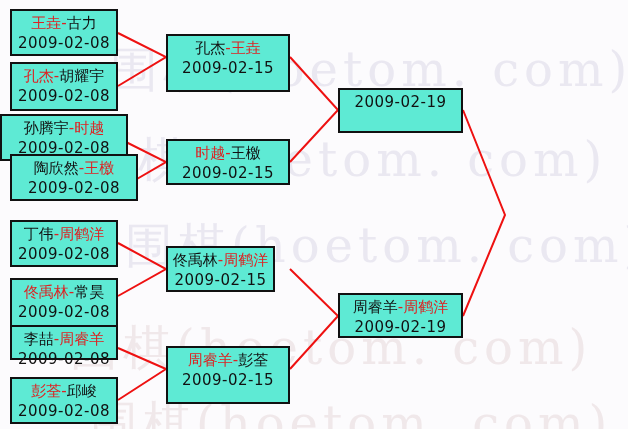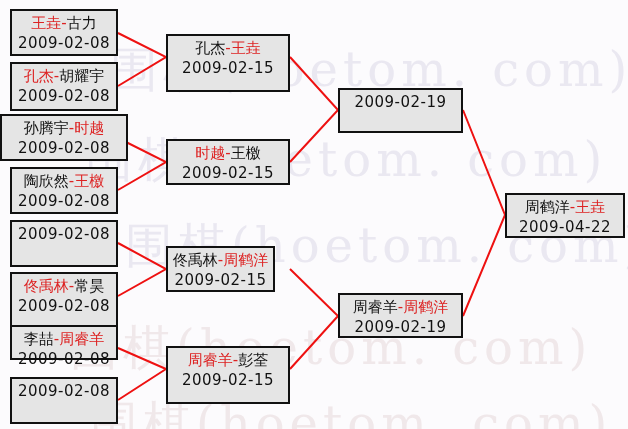--- a/index.html
+++ b/index.html
@@ -2,21 +2,21 @@
 <html><head>
 <meta charset="utf-8">
 <style>
   html,body{margin:0;padding:0;}
   body{font-family:"DejaVu Sans","Liberation Sans",sans-serif;background:#ffffff;}
   #stage{position:relative;width:628px;height:429px;overflow:hidden;background:#fcfbfd;}
   .wm{position:absolute;z-index:0;font-size:48px;letter-spacing:5px;white-space:nowrap;
       color:#eae8f1;font-family:"DejaVu Serif","Liberation Serif",serif;user-select:none;}
   .wm.pink{color:#f0e8ea;}
   #wires{position:absolute;left:0;top:0;z-index:1;}
-  .box{position:absolute;z-index:2;box-sizing:border-box;background:#e5e5e5;
+  .box{position:absolute;z-index:2;box-sizing:border-box;background:#5eead4;
        border:2px solid #111111;text-align:center;font-size:15px;line-height:20px;
        padding-top:2px;color:#111111;white-space:nowrap;}
   .names{height:20px;}
   .date{height:20px;letter-spacing:0.5px;}
   .win{color:#dd2222;}
   .dash{color:#dd2222;}
 </style>
 </head>
 <body>
 
@@ -43,36 +43,38 @@
     <div class="date">2009-02-08</div>
   </div>
   <div class="box" style="left:10px;top:62px;width:108px;height:49px">
     <div class="names"><span class="p-left win">孔杰</span><span class="dash">-</span><span class="p-right">胡耀宇</span></div>
     <div class="date">2009-02-08</div>
   </div>
   <div class="box" style="left:0;top:114px;width:128px;height:47px">
     <div class="names"><span class="p-left">孙腾宇</span><span class="dash">-</span><span class="p-right win">时越</span></div>
     <div class="date">2009-02-08</div>
   </div>
-  <div class="box" style="left:10px;top:167px;width:108px;height:47px">
+  <div class="box" style="left:10px;top:154px;width:128px;height:47px">
     <div class="names"><span class="p-left">陶欣然</span><span class="dash">-</span><span class="p-right win">王檄</span></div>
     <div class="date">2009-02-08</div>
   </div>
   <div class="box" style="left:10px;top:220px;width:108px;height:47px">
+    <div class="names"><span class="p-left">丁伟</span><span class="dash">-</span><span class="p-right win">周鹤洋</span></div>
     <div class="date">2009-02-08</div>
   </div>
-  <div class="box" style="left:10px;top:272px;width:108px;height:60px">
+  <div class="box" style="left:10px;top:278px;width:108px;height:60px">
     <div class="names"><span class="p-left win">佟禹林</span><span class="dash">-</span><span class="p-right">常昊</span></div>
     <div class="date">2009-02-08</div>
   </div>
   <div class="box" style="left:10px;top:325px;width:108px;height:35px">
     <div class="names"><span class="p-left">李喆</span><span class="dash">-</span><span class="p-right win">周睿羊</span></div>
     <div class="date">2009-02-08</div>
   </div>
   <div class="box" style="left:10px;top:377px;width:108px;height:47px">
+    <div class="names"><span class="p-left win">彭荃</span><span class="dash">-</span><span class="p-right">邱峻</span></div>
     <div class="date">2009-02-08</div>
   </div>
 
   <div class="box" style="left:166px;top:34px;width:124px;height:58px">
     <div class="names"><span class="p-left">孔杰</span><span class="dash">-</span><span class="p-right win">王垚</span></div>
     <div class="date">2009-02-15</div>
   </div>
   <div class="box" style="left:166px;top:139px;width:124px;height:46px">
     <div class="names"><span class="p-left win">时越</span><span class="dash">-</span><span class="p-right">王檄</span></div>
     <div class="date">2009-02-15</div>
@@ -87,18 +89,14 @@
   </div>
 
   <div class="box" style="left:338px;top:88px;width:125px;height:45px">
     <div class="date">2009-02-19</div>
   </div>
   <div class="box" style="left:338px;top:293px;width:125px;height:45px">
     <div class="names"><span class="p-left">周睿羊</span><span class="dash">-</span><span class="p-right win">周鹤洋</span></div>
     <div class="date">2009-02-19</div>
   </div>
 
-  <div class="box" style="left:505px;top:193px;width:120px;height:45px">
-    <div class="names"><span class="p-left">周鹤洋</span><span class="dash">-</span><span class="p-right win">王垚</span></div>
-    <div class="date">2009-04-22</div>
-  </div>
 
 </div>
 
 </body></html>

